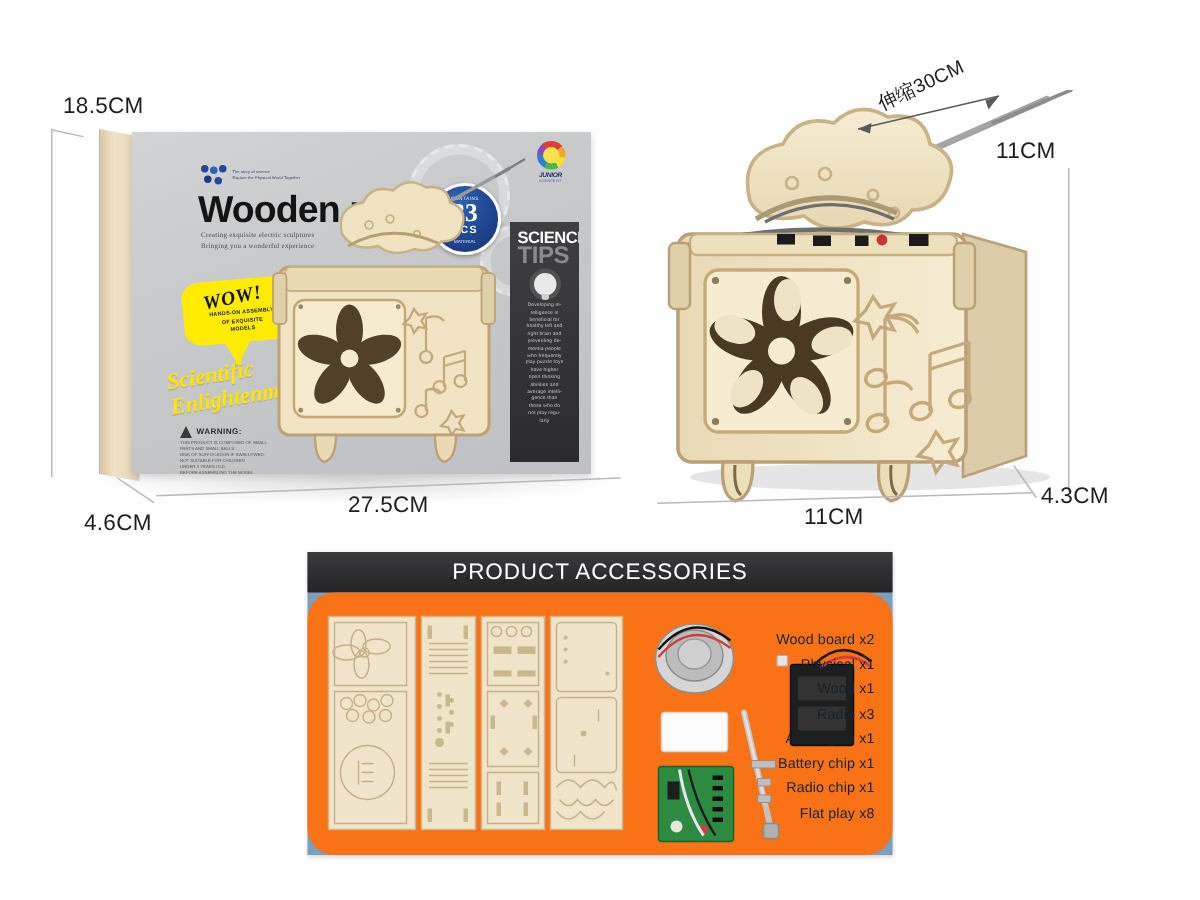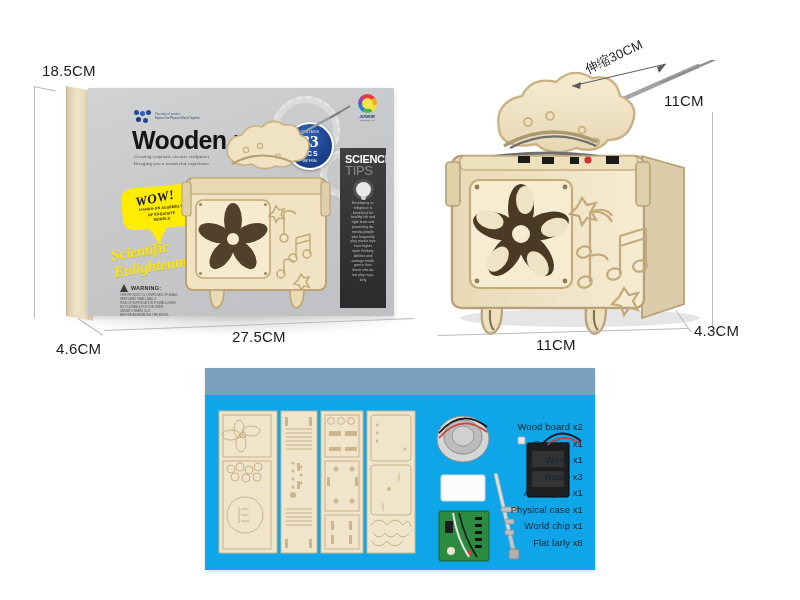--- a/index.html
+++ b/index.html
@@ -129,21 +129,21 @@
   .brand-name{font-size:4.4px;font-weight:700;color:#22356b;font-style:italic;margin-top:1px;letter-spacing:-.2px;white-space:nowrap;}
   .brand-sub{font-size:2.4px;color:#4a5d8a;white-space:nowrap;}
 
   
   .sci-panel{
     position:absolute;right:8px;top:60px;width:46px;height:160px;
     background:linear-gradient(180deg,#3f3f41,#2b2b2d);
     padding:6px 5px;box-sizing:border-box;color:#fff;overflow:hidden;
   }
   .sci-1{font-size:11px;font-weight:700;letter-spacing:-.3px;line-height:11px;}
-  .sci-2{font-size:13px;font-weight:400;letter-spacing:-.3px;line-height:12px;color:#8b8b8d;}
+  .sci-2{font-size:16px;font-weight:700;letter-spacing:-.3px;line-height:12px;color:#8b8b8d;}
   .bulb{
     width:15px;height:15px;border-radius:50%;background:#e9e9e9;margin:5px auto 2px;
     position:relative;box-shadow:0 0 0 3px rgba(255,255,255,.12);
   }
   .bulb::after{content:"";position:absolute;left:5px;bottom:-3px;width:5px;height:4px;background:#cfcfcf;border-radius:0 0 2px 2px;}
   .sci-body{margin-top:4px;display:flex;flex-direction:column;gap:.6px;}
   .sci-body span{font-size:3.3px;line-height:4.2px;color:#c6c6c8;letter-spacing:.1px;white-space:nowrap;text-align:center;}
 
   
   #prod-photo{left:430px;top:60px;width:300px;height:285px;}
@@ -151,21 +151,21 @@
   
   #acc-panel{
     position:absolute;left:205px;top:368px;width:390px;height:202px;
     background:#7ba0bf;box-shadow:0 1px 3px rgba(0,0,0,.18);
   }
   .acc-head{
     height:27px;background:linear-gradient(180deg,#3a3a3c,#242426);
     display:flex;align-items:center;justify-content:center;
   }
   .acc-head span{color:#fff;font-size:15px;letter-spacing:.6px;}
-  .acc-body{position:absolute;left:0;top:27px;right:0;bottom:0;background:#0ea5e9;padding:8px;box-sizing:border-box;}
+  .acc-body{position:absolute;left:0;top:27px;right:0;bottom:0;background:#f97316;padding:8px;box-sizing:border-box;border-radius:18px;}
   .acc-inner{position:absolute;left:8px;top:8px;right:8px;bottom:8px;}
   .acc-list{
     position:absolute;right:4px;top:18px;display:flex;flex-direction:column;
     align-items:flex-end;gap:5.5px;
   }
   .acc-list span{font-size:9.5px;color:#14232e;white-space:nowrap;letter-spacing:.1px;}
 </style>
 </head>
 <body>
 
@@ -423,20 +423,23 @@
   </svg>
 
   <div class="dimlabel" style="left:664px;top:92px;">11CM</div>
   <div class="dimline" style="left:712px;top:112px;width:1px;height:216px;"></div>
   <div class="dimlabel" style="left:536px;top:336px;">11CM</div>
   <div class="dimline" style="left:438px;top:335px;width:250px;height:1px;transform:rotate(-1.6deg);transform-origin:left;"></div>
   <div class="dimlabel" style="left:694px;top:322px;">4.3CM</div>
   <div class="dimline" style="left:676px;top:310px;width:26px;height:1px;transform:rotate(55deg);transform-origin:left;"></div>
 
   <div id="acc-panel">
+    <div class="acc-head">
+      <span>PRODUCT ACCESSORIES</span>
+    </div>
     <div class="acc-body">
       <div class="acc-inner">
 
         <svg viewBox="0 0 374 160" width="374" height="160" style="position:absolute;left:0;top:0;">
 
           <rect x="6" y="8" width="58" height="142" fill="#f0e5cb" stroke="#c9b88f" stroke-width="1"></rect>
           <rect x="10" y="12" width="48" height="42" fill="none" stroke="#c6b189" stroke-width="1"></rect>
           <g fill="none" stroke="#c6b189" stroke-width="1">
             <ellipse cx="26" cy="26" rx="5" ry="9"></ellipse>
               <ellipse cx="38" cy="28" rx="9" ry="5"></ellipse>
@@ -563,25 +566,25 @@
           <rect x="314" y="40" width="42" height="54" rx="2" fill="#1e1e1e" stroke="#0b0b0b" stroke-width="1"></rect>
           <rect x="319" y="48" width="32" height="16" rx="1.5" fill="#333"></rect>
           <rect x="319" y="68" width="32" height="16" rx="1.5" fill="#333"></rect>
           <path d="M330 40 q18 -18 38 -2" fill="none" stroke="#1c1c1c" stroke-width="1.8"></path>
           <path d="M334 42 q18 -14 34 0" fill="none" stroke="#cc4040" stroke-width="1.8"></path>
           <rect x="305" y="34" width="7" height="7" rx="1" fill="#e6e6e6" stroke="#b0b0b0" stroke-width=".8"></rect>
         </svg>
 
         <div class="acc-list">
           <span>Wood board x2</span>
-          <span>Creating x1</span>
+          <span>Physical x1</span>
           <span>Wood x1</span>
           <span>Radio x3</span>
           <span>Audio gum x1</span>
-          <span>Physical case x1</span>
-          <span>World chip x1</span>
-          <span>Flat larly x8</span>
+          <span>Battery chip x1</span>
+          <span>Radio chip x1</span>
+          <span>Flat play x8</span>
         </div>
       </div>
     </div>
   </div>
 
 </div>
 
 </body></html>

